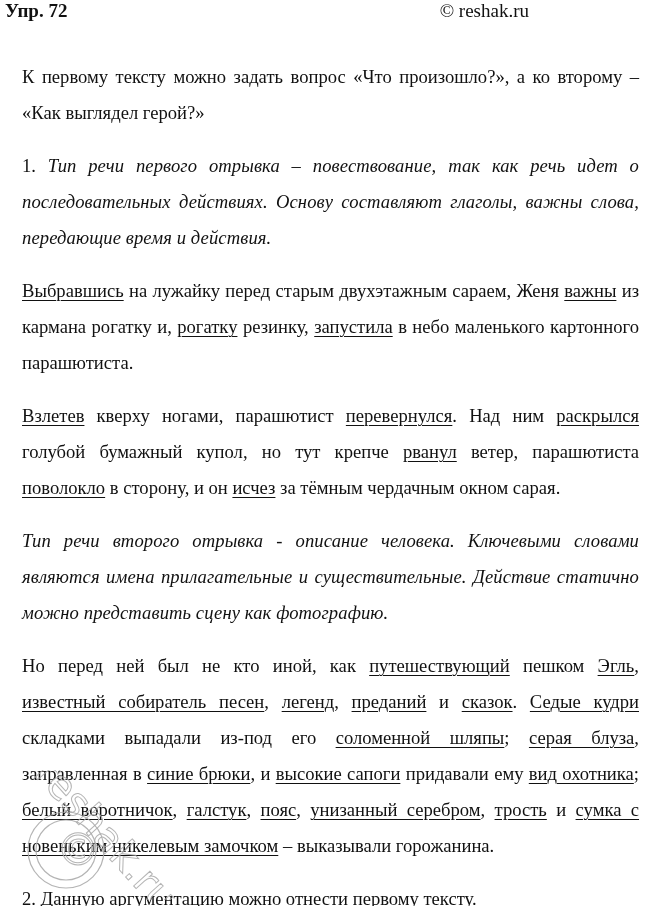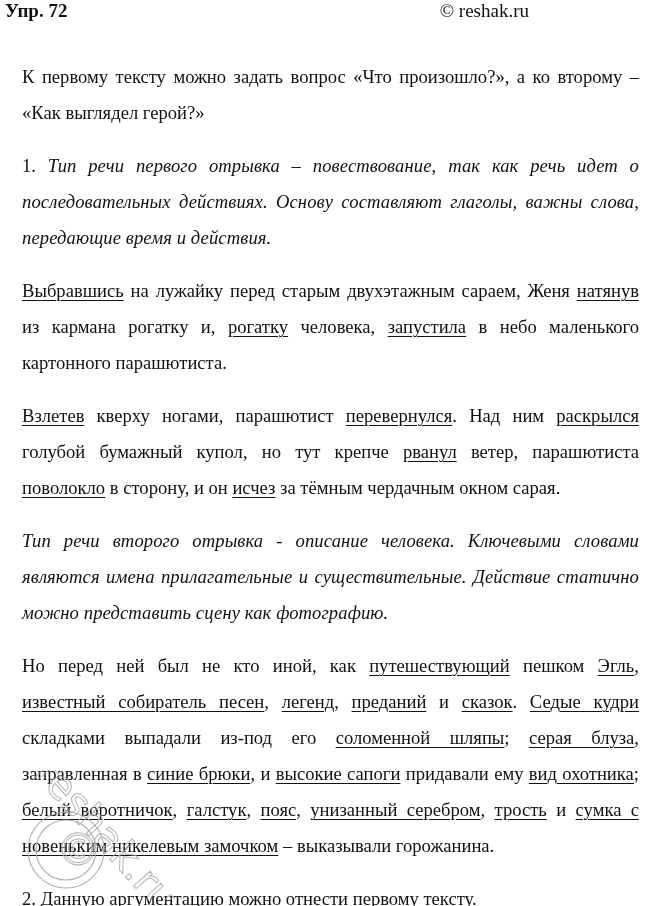--- a/index.html
+++ b/index.html
@@ -77,21 +77,21 @@
   <div class="header-title">Упр. 72</div>
   <div class="header-copy">© reshak.ru</div>
 </div>
 
 <div class="content">
 
   <p><span>К первому тексту можно задать вопрос «Что произошло?», а ко второму – «Как выглядел герой?»</span></p>
 
   <p class="gap-lg"><span>1. </span><span class="it">Тип речи первого отрывка – повествование, так как речь идет о последовательных действиях. Основу составляют глаголы, важны слова, передающие время и действия.</span></p>
 
-  <p class="gap-lg"><span class="u">Выбравшись</span><span> на лужайку перед старым двухэтажным сараем, Женя </span><span class="u">натянув</span><span> из кармана рогатку и, </span><span class="u">рогатку</span><span> человека, </span><span class="u">запустила</span><span> в небо маленького картонного парашютиста.</span></p>
+  <p class="gap-lg"><span class="u">Выбравшись</span><span> на лужайку перед старым двухэтажным сараем, Женя </span><span class="u">важны</span><span> из кармана рогатку и, </span><span class="u">рогатку</span><span> резинку, </span><span class="u">запустила</span><span> в небо маленького картонного парашютиста.</span></p>
 
   <p class="gap-lg"><span class="u">Взлетев</span><span> кверху ногами, парашютист </span><span class="u">перевернулся</span><span>. Над ним </span><span class="u">раскрылся</span><span> голубой бумажный купол, но тут крепче </span><span class="u">рванул</span><span> ветер, парашютиста </span><span class="u">поволокло</span><span> в сторону, и он </span><span class="u">исчез</span><span> за тёмным чердачным окном сарая.</span></p>
 
   <p class="gap-lg it"><span>Тип речи второго отрывка - описание человека. Ключевыми словами являются имена прилагательные и существительные. Действие статично можно представить сцену как фотографию.</span></p>
 
   <p class="gap-lg"><span>Но перед ней был не кто иной, как </span><span class="u">путешествующий</span><span> пешком </span><span class="u">Эгль</span><span>, </span><span class="u">известный собиратель песен</span><span>, </span><span class="u">легенд</span><span>, </span><span class="u">преданий</span><span> и </span><span class="u">сказок</span><span>. </span><span class="u">Седые кудри</span><span> складками выпадали из-под его </span><span class="u">соломенной шляпы</span><span>; </span><span class="u">серая блуза</span><span>, заправленная в </span><span class="u">синие брюки</span><span>, и </span><span class="u">высокие сапоги</span><span> придавали ему </span><span class="u">вид охотника</span><span>; </span><span class="u">белый воротничок</span><span>, </span><span class="u">галстук</span><span>, </span><span class="u">пояс</span><span>, </span><span class="u">унизанный серебром</span><span>, </span><span class="u">трость</span><span> и </span><span class="u">сумка с новеньким никелевым замочком</span><span> – выказывали горожанина.</span></p>
 
   <p class="gap"><span>2. Данную аргументацию можно отнести первому тексту.</span></p>
 </div>
 

